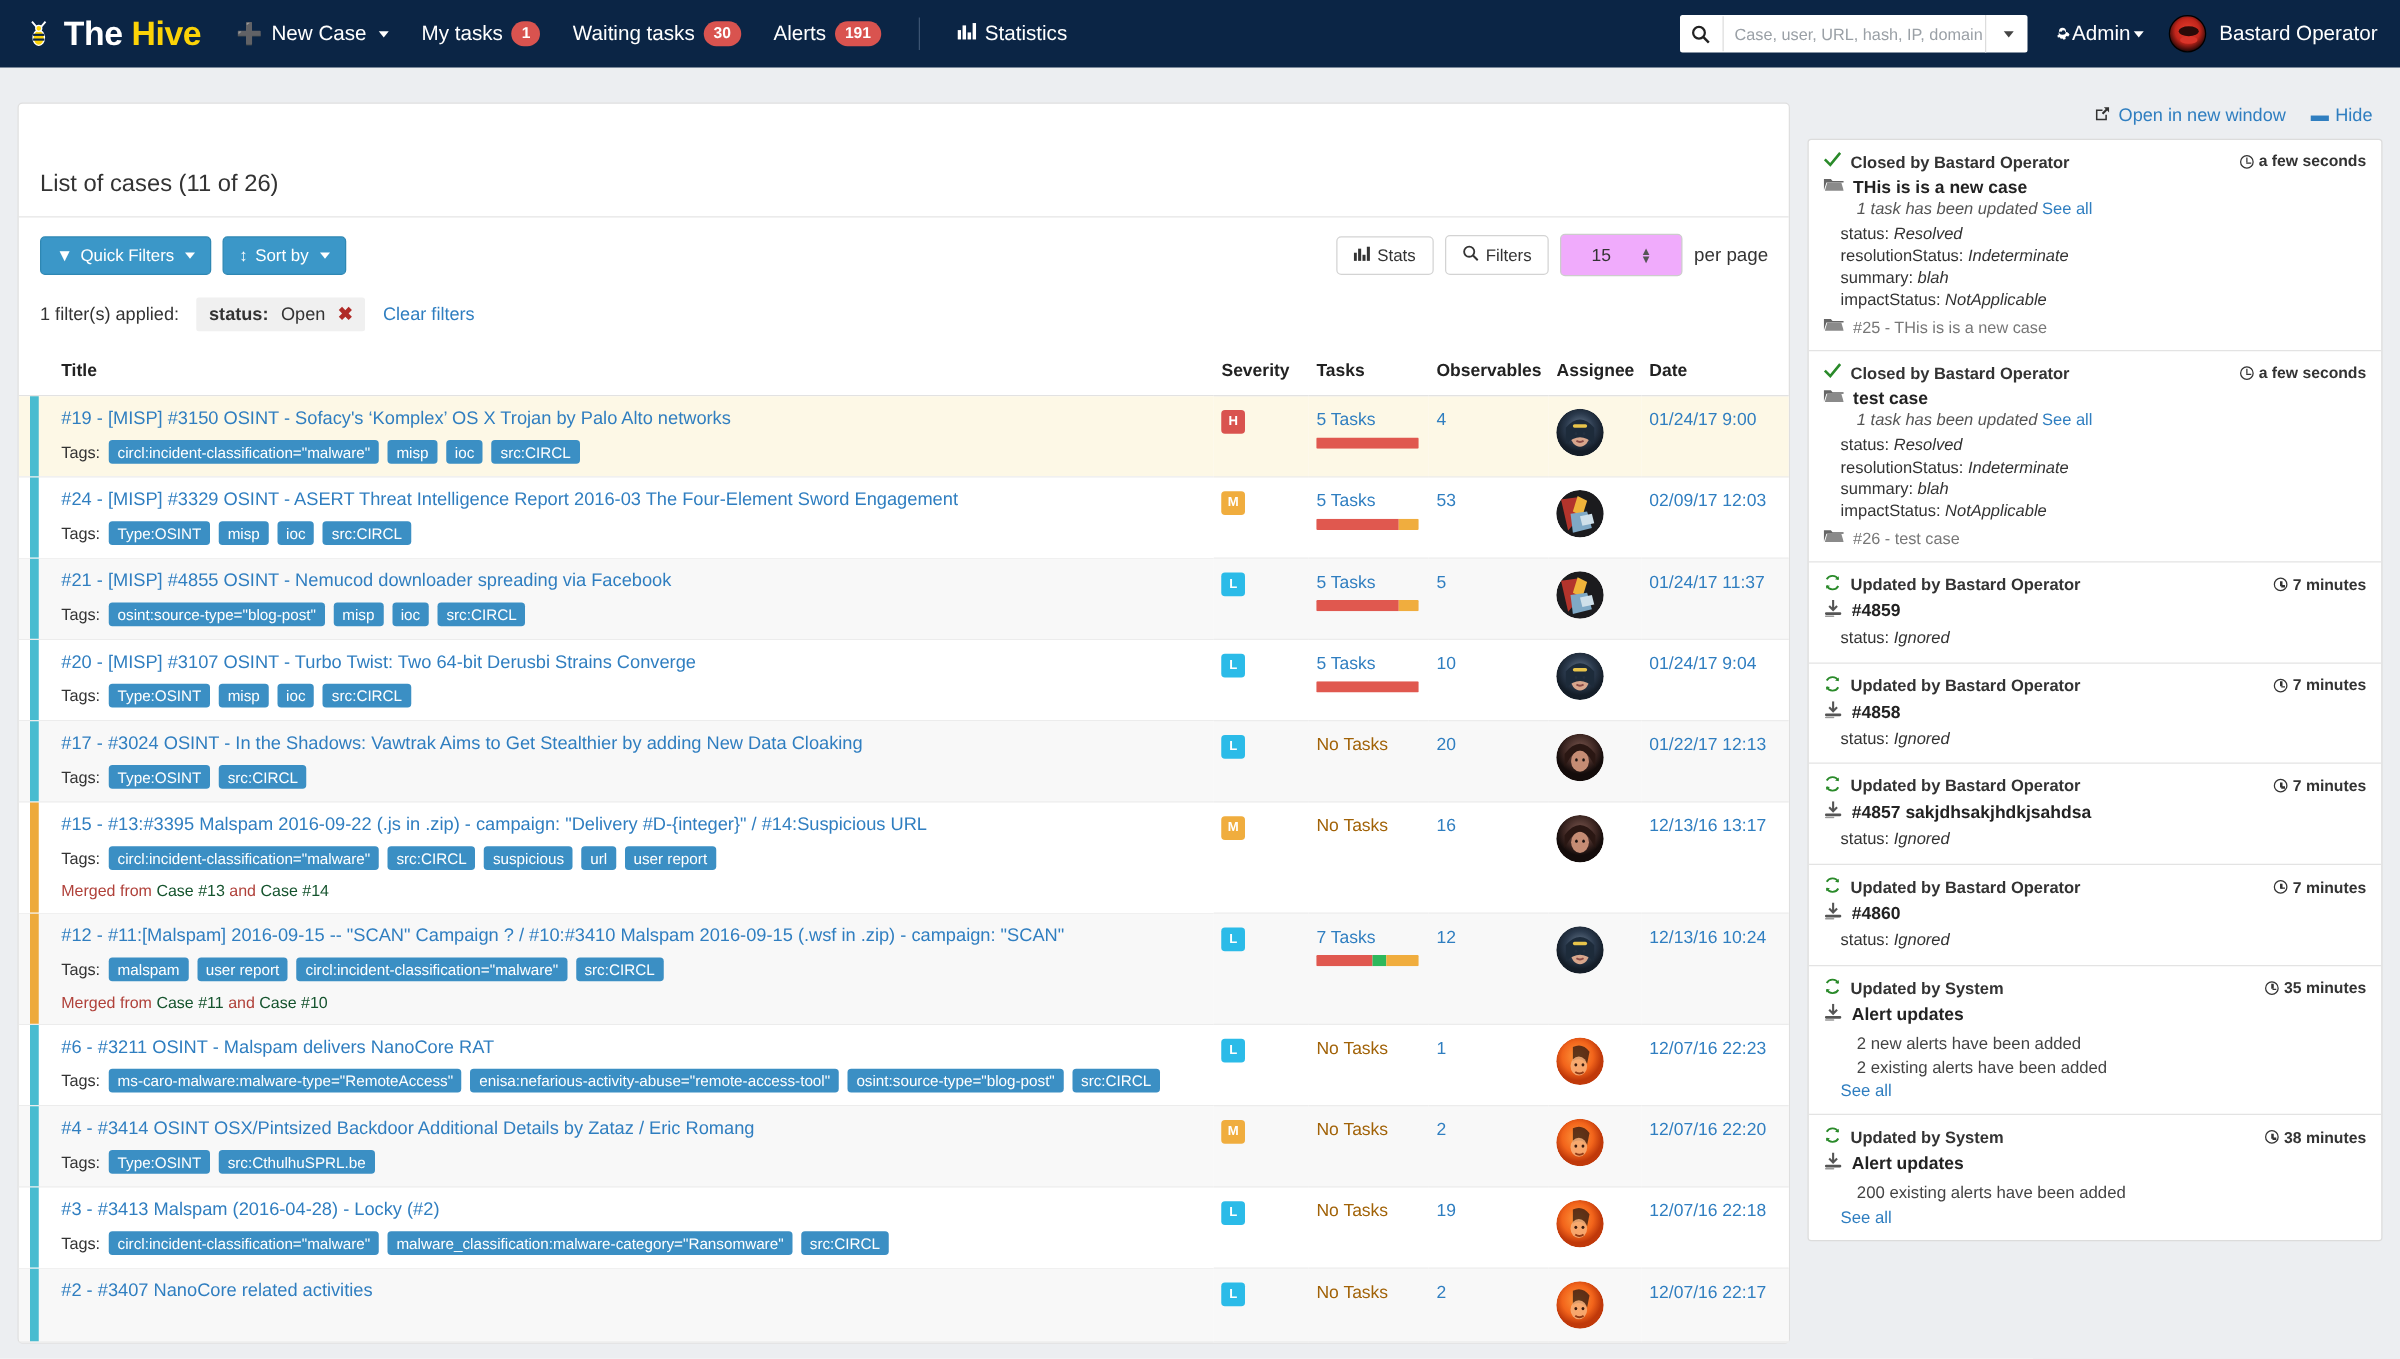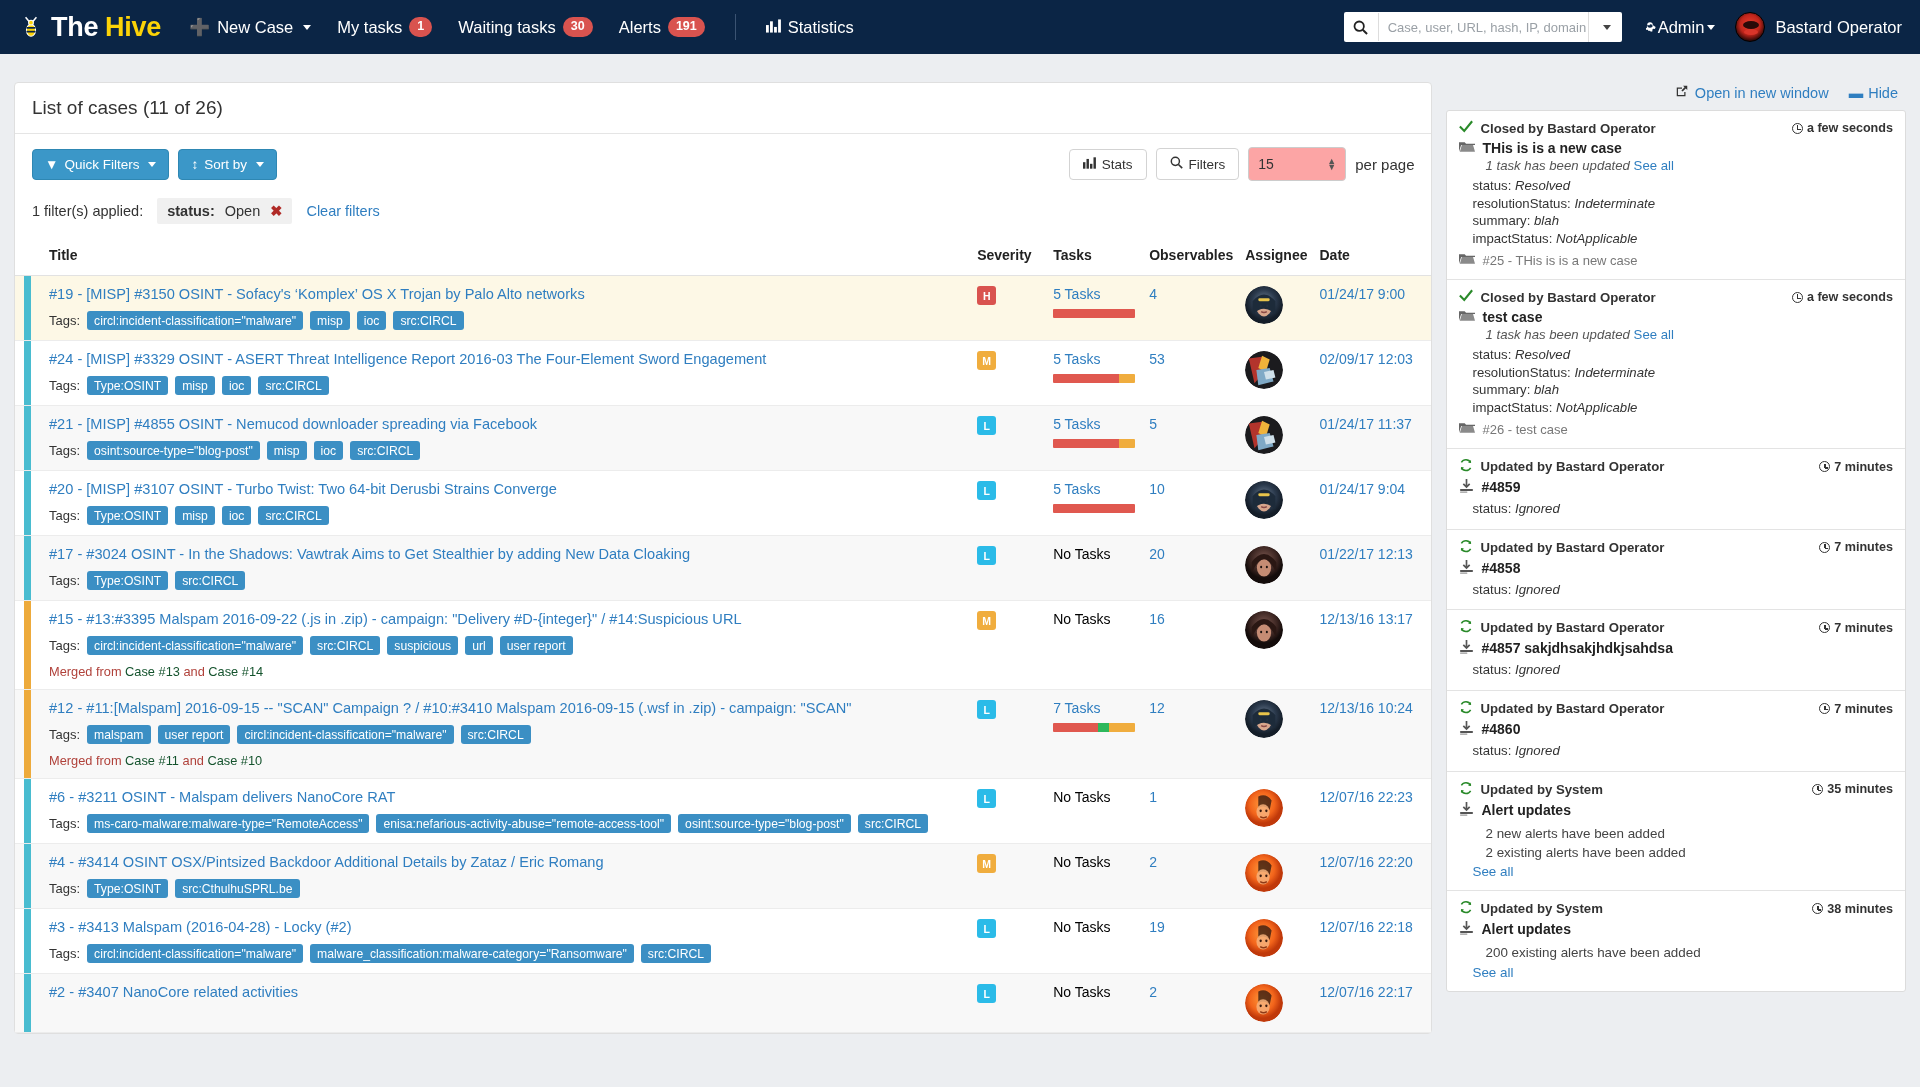--- a/index.html
+++ b/index.html
@@ -52,36 +52,36 @@
   .user .ava:after{content:"";position:absolute;left:7px;top:8px;width:16px;height:8px;border-radius:50%;
     background:#2a0a08; box-shadow:0 7px 0 -1px #d9352a;}
 
   
   .page { display:flex; gap:14px; padding:28px 14px 0 14px; align-items:flex-start; }
   .panel { background:#fff; border:1px solid #dfdfdf; border-radius:4px; }
   .left { width:1420px; }
   .right { width:460px; }
 
   
-  .panel-head { padding:14px 17px; border-bottom:1px solid #e5e5e5; font-size:19px; color:#333; }
+  .panel-head { padding:14px 17px; border-bottom:1px solid #e5e5e5; font-size:19px; color:#333;margin-top:40px; }
   .toolbar { padding:13px 17px; display:flex; align-items:center; }
   .btn {
     border:1px solid #2e87b3; background:#3b97c8; color:#fff; border-radius:4px;
     padding:7px 12px; font-size:13.5px; cursor:pointer; display:inline-flex; align-items:center; gap:6px;
     font-family:"Liberation Sans", sans-serif;
   }
   .btn + .btn { margin-left:9px; }
   .btn-white {
     border:1px solid #d3d3d3; background:#fff; color:#333; border-radius:4px;
     padding:7px 13px; font-size:13.5px; cursor:pointer; display:inline-flex; align-items:center; gap:6px;
   }
   .toolbar-right { margin-left:auto; display:flex; align-items:center; gap:9px; }
   .perpage {
     display:flex; align-items:center; border:1px solid #ccc; border-radius:4px; height:34px;
-    width:98px; padding:0 9px; background:#fca5a5; font-size:14px; color:#333; justify-content:space-between;
+    width:98px; padding:0 24px; background:#f0abfc; font-size:14px; color:#333; justify-content:space-between;
   }
   .spin { display:flex; flex-direction:column; line-height:6px; font-size:9px; color:#555;}
   .perpage-label { font-size:15px; color:#333; }
 
   .filterbar { padding:4px 17px 13px 17px; display:flex; align-items:center; gap:14px; font-size:14.5px; }
   .filterchip { background:#f0f0f0; padding:5px 10px; border-radius:2px; display:flex; align-items:center; gap:10px; }
   .filterchip b { font-weight:bold; }
   .chip-x { color:#b02a26; font-weight:bold; cursor:pointer; }
   .link { color:#2f7ec0; cursor:pointer; }
 
@@ -113,21 +113,21 @@
   .merged { margin-top:9px; font-size:12.8px; color:#b0413a; }
   .merged .link { color:#14532d; }
 
   .sev {
     display:inline-flex; align-items:center; justify-content:center;
     width:19px; height:19px; border-radius:3px; color:#fff; font-size:10.5px; font-weight:bold;
   }
   .sev.H { background:#d9534f; } .sev.M { background:#f0ad3e; } .sev.L { background:#2bbbe8; }
 
   .tasks-link { color:#2f7ec0; font-size:14px; cursor:pointer; }
-  .tasks-none { color:#000000; font-size:14px; }
+  .tasks-none { color:#a16207; font-size:14px; }
   .bar { margin-top:7px; height:9px; width:82px; display:flex; border-radius:1px; overflow:hidden; }
   .bar i { display:block; height:100%; }
   .obs { color:#2f7ec0; font-size:14px; cursor:pointer; }
   .date { color:#2f7ec0; font-size:14px; white-space:nowrap; cursor:pointer; }
 
   .avatar { width:38px; height:38px; border-radius:50%; overflow:hidden; display:block; }
 
   
   .right-head { display:flex; justify-content:flex-end; align-items:center; gap:20px; padding:2px 8px 9px 0; font-size:14.5px; }
   .right-head .link { display:flex; align-items:center; gap:6px; }

